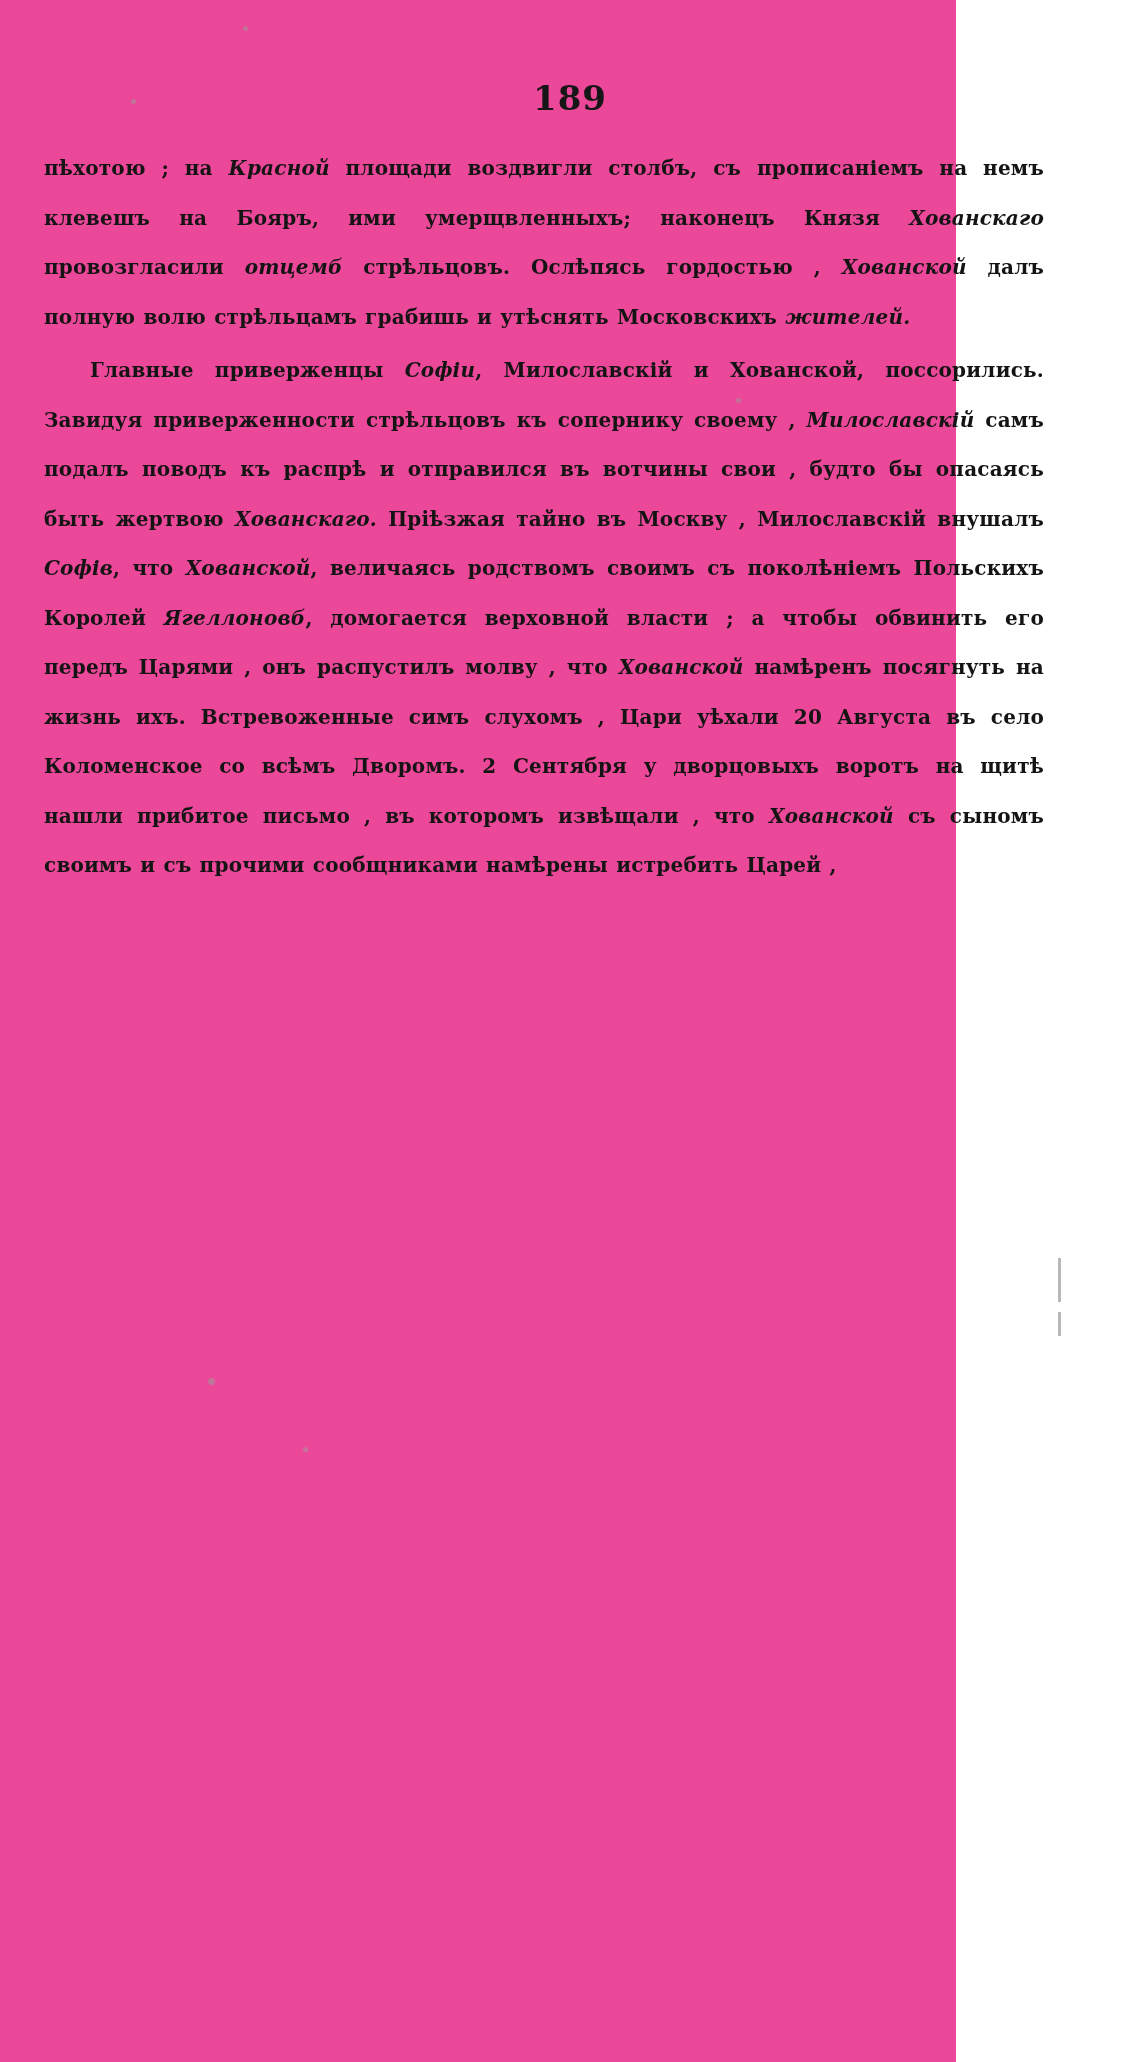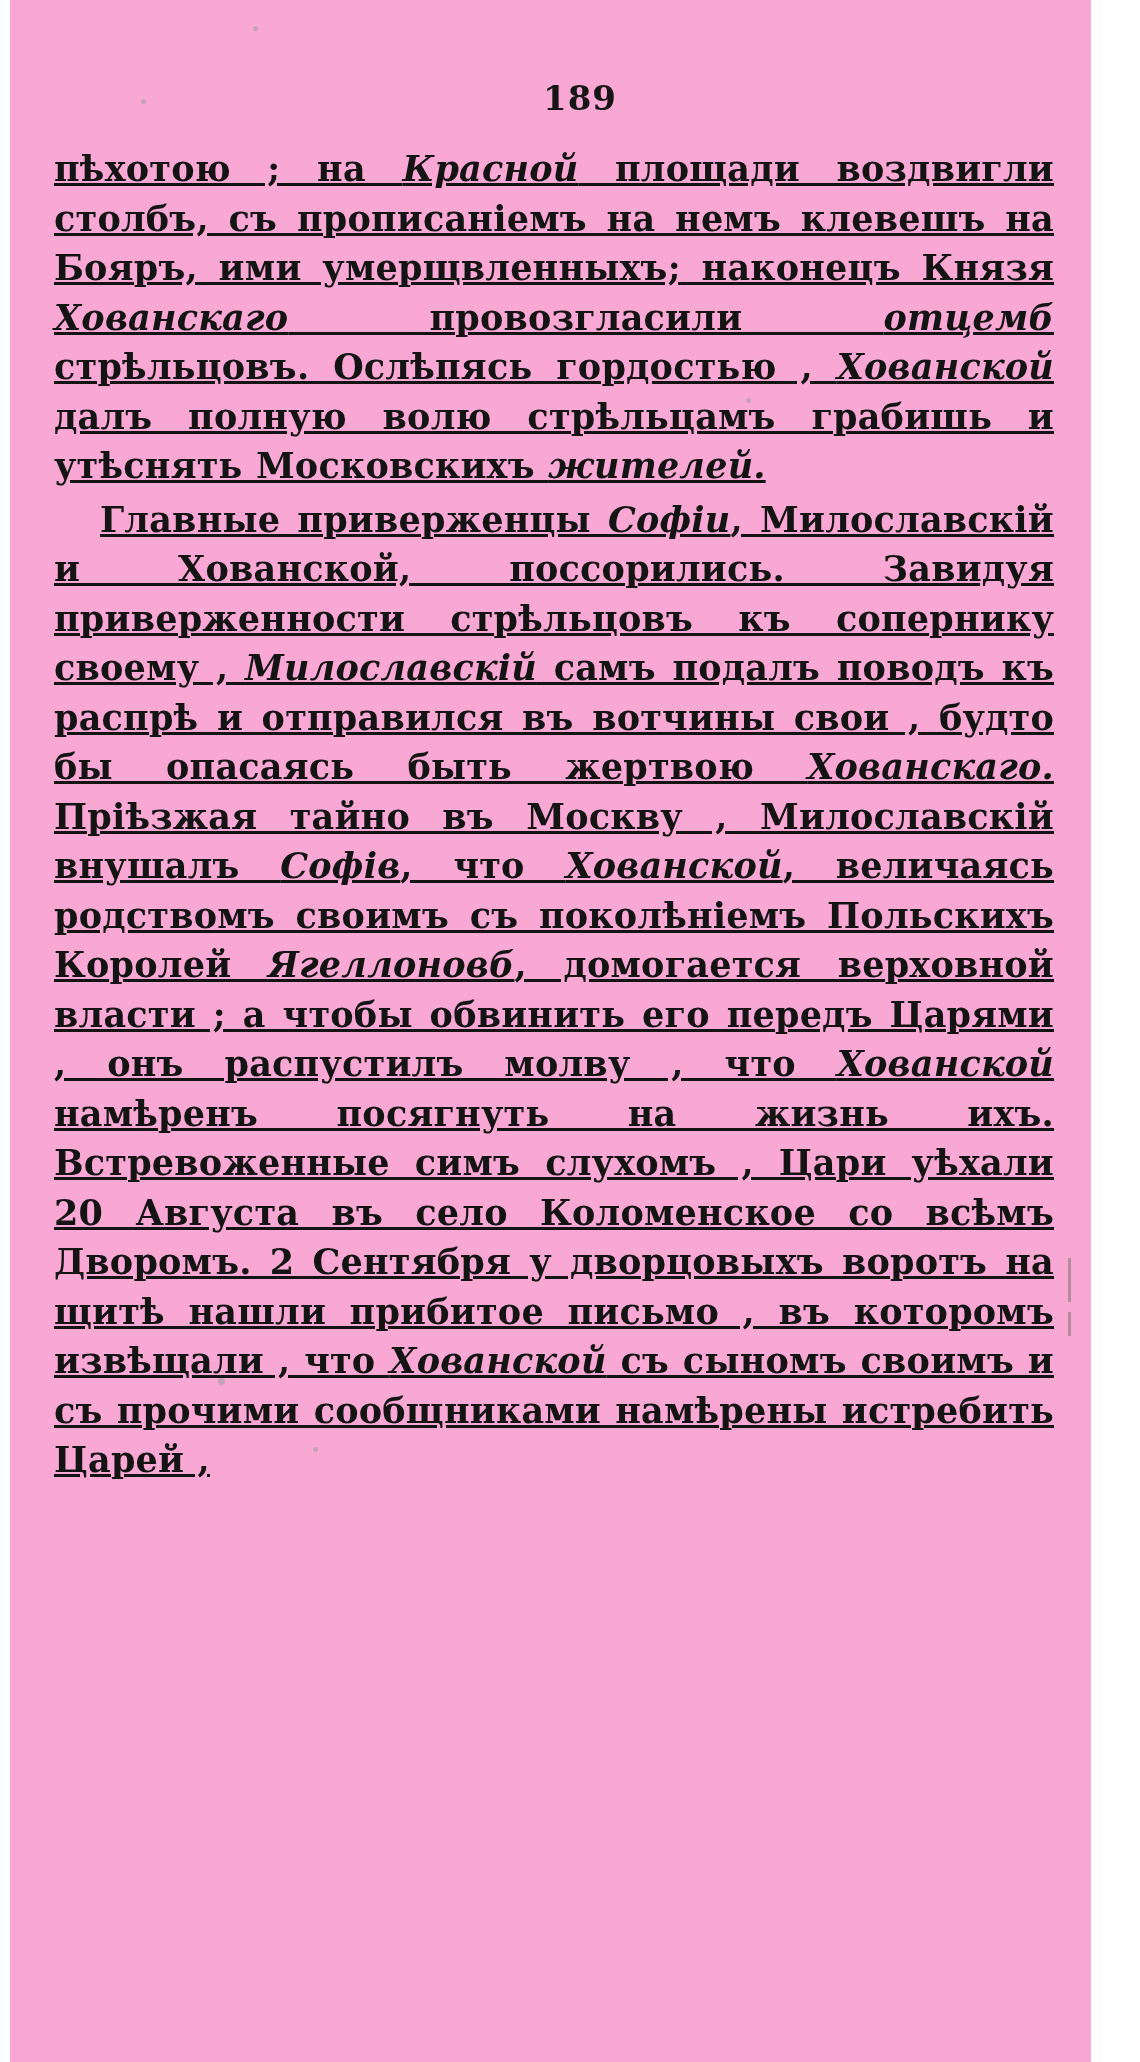--- a/index.html
+++ b/index.html
@@ -12,24 +12,23 @@
     height: 2062px;
     font-family: "Liberation Serif", serif;
     color: #1a1a1a;
     position: relative;
     overflow: hidden;
   }
   .page {
     position: absolute;
     left: 0;
     top: 0;
-    width: 1081px;
+    width: 956px;
     height: 2062px;
-    background: #f9a8d4;
-    margin-left: 10px;
+    background: #ec4899;
   }
   .page-number {
     position: absolute;
     top: 78px;
     left: 0;
     width: 1140px;
     text-align: center;
     font-family: "DejaVu Serif", serif;
     font-weight: 700;
     font-size: 34px;
@@ -39,28 +38,27 @@
   .text-body {
     position: absolute;
     left: 44px;
     top: 144px;
     width: 1000px;
   }
   p {
     margin: 0;
     font-family: "DejaVu Serif", serif;
     font-weight: 700;
-    font-size: 35px;
+    font-size: 20px;
     line-height: 49.5px;
     color: #141414;
     text-align: justify;
     text-justify: inter-word;
     letter-spacing: 0.2px;
     word-spacing: 1px;
-    text-decoration: underline;
   }
   p + p {
     margin-top: 4px;
   }
   p.indent {
     text-indent: 46px;
   }
   .it {
     font-style: italic;
   }

